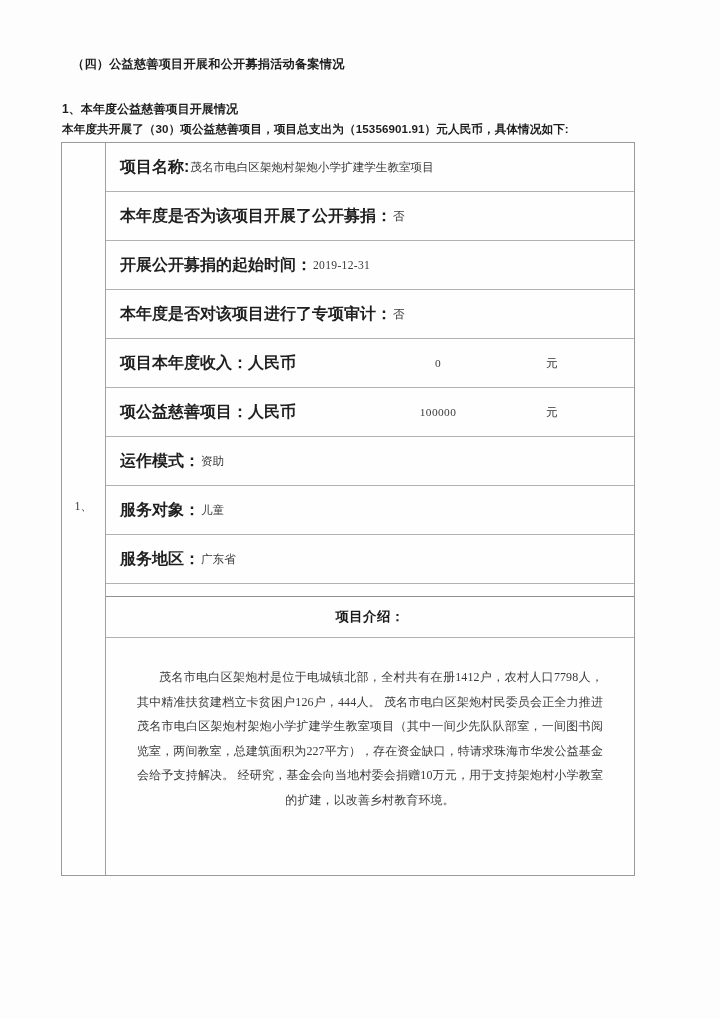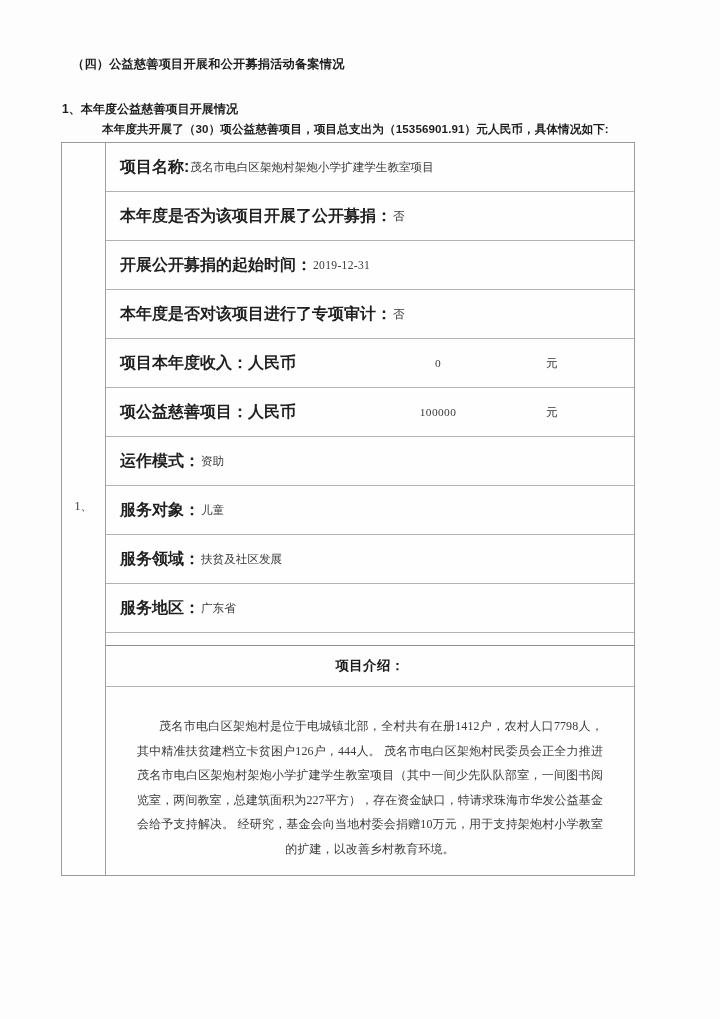--- a/index.html
+++ b/index.html
@@ -47,21 +47,20 @@
   .hdr-line {
     position: absolute;
     left: 62px;
     top: 122px;
     font-family: "Liberation Sans", "DejaVu Sans", sans-serif;
     font-weight: bold;
     font-size: 11.6px;
     letter-spacing: .1px;
     color: #1d1d1d;
     white-space: nowrap;
-    margin-left: 40px;
   }
 
   
   .tbl {
     position: absolute;
     left: 61px;
     top: 142px;
     width: 574px;
     height: 734px;
     box-sizing: border-box;
@@ -230,24 +229,20 @@
         <div class="row">
           <span class="row-label">运作模式：</span>
           <span class="row-value">资助</span>
         </div>
 
         <div class="row">
           <span class="row-label">服务对象：</span>
           <span class="row-value">儿童</span>
         </div>
 
-        <div class="row">
-          <span class="row-label">服务领域：</span>
-          <span class="row-value">扶贫及社区发展</span>
-        </div>
 
         <div class="row">
           <span class="row-label">服务地区：</span>
           <span class="row-value">广东省</span>
         </div>
 
         <div class="row row-intro-title">
           <span class="intro-title">项目介绍：</span>
         </div>
 

